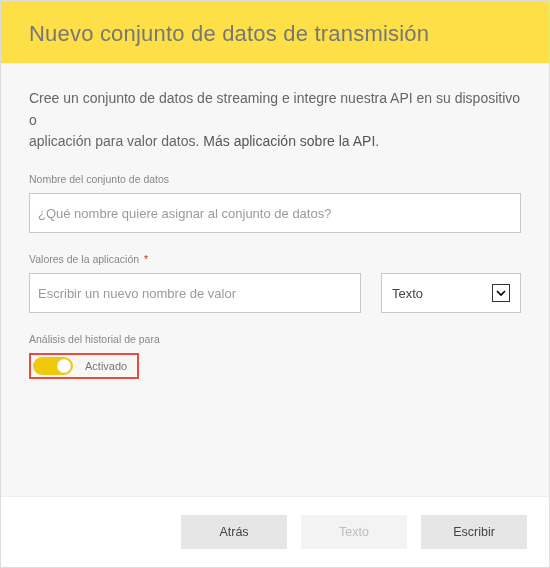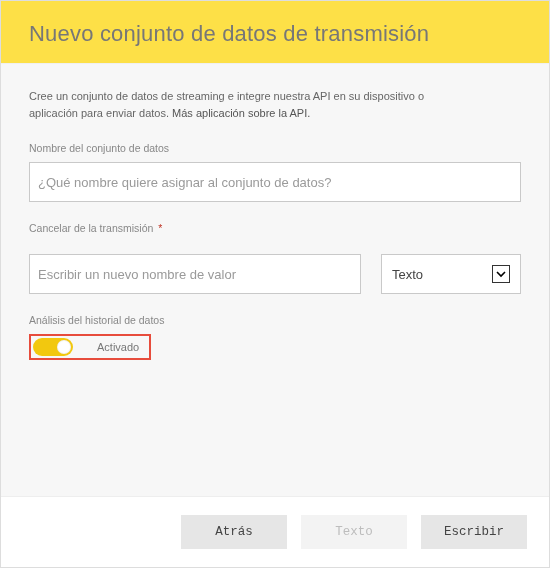--- a/index.html
+++ b/index.html
@@ -12,107 +12,106 @@
     padding: 20px 28px 16px 28px;
     border-bottom: 1px solid #f0f0f0;
   }
   .header h1 {
     font-size: 22px; font-weight: 300; color: #777; letter-spacing: 0.2px;
   }
   .body {
     background: #f7f7f7; padding: 24px 28px 10px 28px; flex: 1;
     color: #666;
   }
-  .desc { font-size: 11px; line-height: 1.55; color: #666; }
+  .desc { font-size: 14px; line-height: 1.55; color: #666; }
   .desc .link-ish { color: #555; }
   .field-label { font-size: 10.5px; color: #888; margin-top: 20px; display: block; }
   .req { color: #c0392b; margin-left: 2px; }
   input.txt {
     width: 100%; height: 40px; background: #fff; border: 1px solid #c9c9c9;
     padding: 0 8px; font-size: 13px; color: #444; margin-top: 8px;
     font-family: inherit;
   }
   input.txt::placeholder { color: #9a9a9a; }
-  .row { display: flex; gap: 20px; align-items: flex-start; margin-top: 20px; }
+  .row { display: flex; gap: 20px; align-items: flex-start; margin-top: 8px; }
   .row .col-name { flex: 1; }
   .row .col-type { width: 140px; }
   .select {
     width: 100%; height: 40px; background: #fff; border: 1px solid #c9c9c9;
     padding: 0 10px; display: flex; align-items: center; justify-content: space-between;
     font-size: 13px; color: #444; cursor: pointer;
   }
   .select .chev {
     width: 18px; height: 18px; border: 1.5px solid #333; display: flex;
     align-items: center; justify-content: center; font-size: 11px; line-height: 1;
   }
   .toggle-wrap {
-    display: inline-flex; align-items: center; gap: 24px;
+    display: inline-flex; align-items: center; gap: 12px;
     margin-top: 8px;
     border: 2px solid #e74c3c; padding: 2px 10px 2px 2px; 
   }
   .toggle {
     width: 40px; height: 18px; border-radius: 9px; background: #f2c80f;
     position: relative; cursor: pointer;
   }
   .toggle .knob {
     position: absolute; right: 2px; top: 2px; width: 14px; height: 14px;
     border-radius: 50%; background: #fff; border: 1px solid rgba(0,0,0,0.05);
   }
   .toggle-label { font-size: 11px; color: #777; }
   .footer {
     border-top: 1px solid #eee; padding: 18px 22px;
     display: flex; justify-content: flex-end; gap: 14px;
     background: #fff;
-    font-family: Liberation Mono, monospace;
   }
   .btn {
     min-width: 106px; height: 34px; border: none; cursor: pointer;
     font-size: 12.5px; font-family: inherit; background: #e6e6e6; color: #444;
   }
   .btn.disabled { background: #f3f3f3; color: #bdbdbd; cursor: default; }
 </style>
 </head>
 <body>
 
 <div class="panel">
 
   <div class="header">
     <h1>Nuevo conjunto de datos de transmisión</h1>
   </div>
 
   <div class="body">
     <p class="desc">
       <span>Cree un conjunto de datos de streaming e integre nuestra API en su dispositivo o</span><br>
-      <span>aplicación para enviar datos. </span><span class="link-ish">Más aplicación sobre la API.</span>
+      <span>aplicación para valor datos. </span><span class="link-ish">Más aplicación sobre la API.</span>
     </p>
 
     <label class="field-label">Nombre del conjunto de datos</label>
     <input class="txt" type="text" placeholder="¿Qué nombre quiere asignar al conjunto de datos?" style="">
 
     <label class="field-label">
-      <span>Cancelar de la transmisión</span>
+      <span>Valores de la aplicación</span>
       <span class="req">*</span>
     </label>
     <div class="row">
       <div class="col-name">
         <input class="txt" type="text" style="margin-top: 0px;" placeholder="Escribir un nuevo nombre de valor">
       </div>
       <div class="col-type">
         <div class="select">
           <span>Texto</span>
           <span class="chev">
             <svg width="10" height="8" viewBox="0 0 10 8">
                 <path d="M1 2 L5 6 L9 2" fill="none" stroke="#000" stroke-width="1.6"></path>
               </svg>
           </span>
         </div>
       </div>
     </div>
 
-    <label class="field-label">Análisis del historial de datos</label>
+    <label class="field-label">Análisis del historial de para</label>
     <div class="toggle-wrap">
       <div class="toggle">
         <div class="knob"></div>
       </div>
       <span class="toggle-label">Activado</span>
     </div>
   </div>
 
   <div class="footer">
     <button class="btn">Atrás</button>

